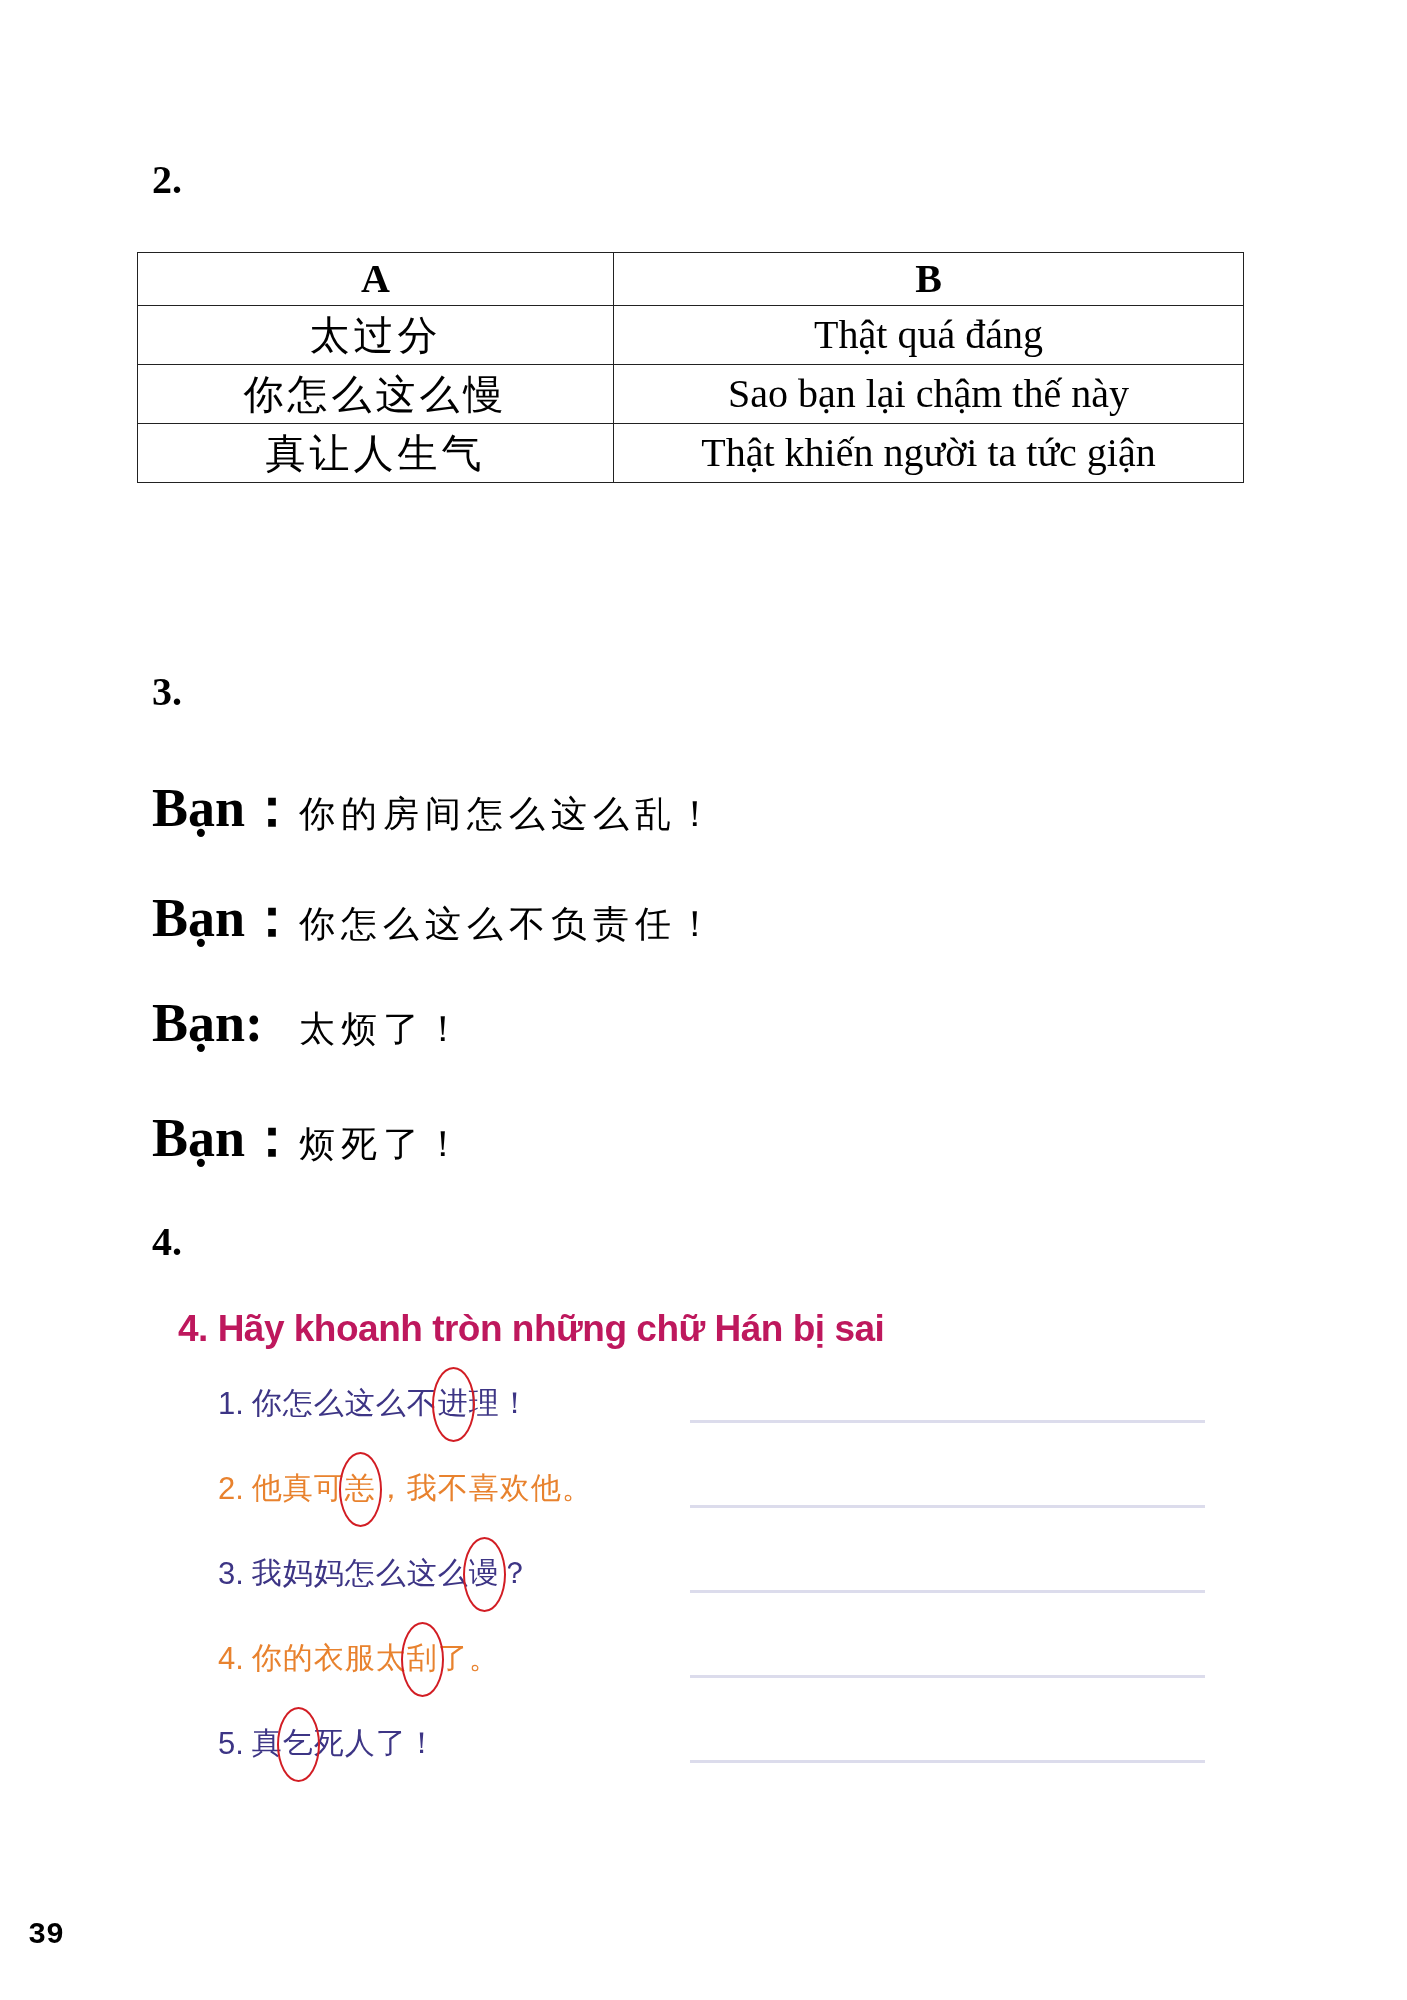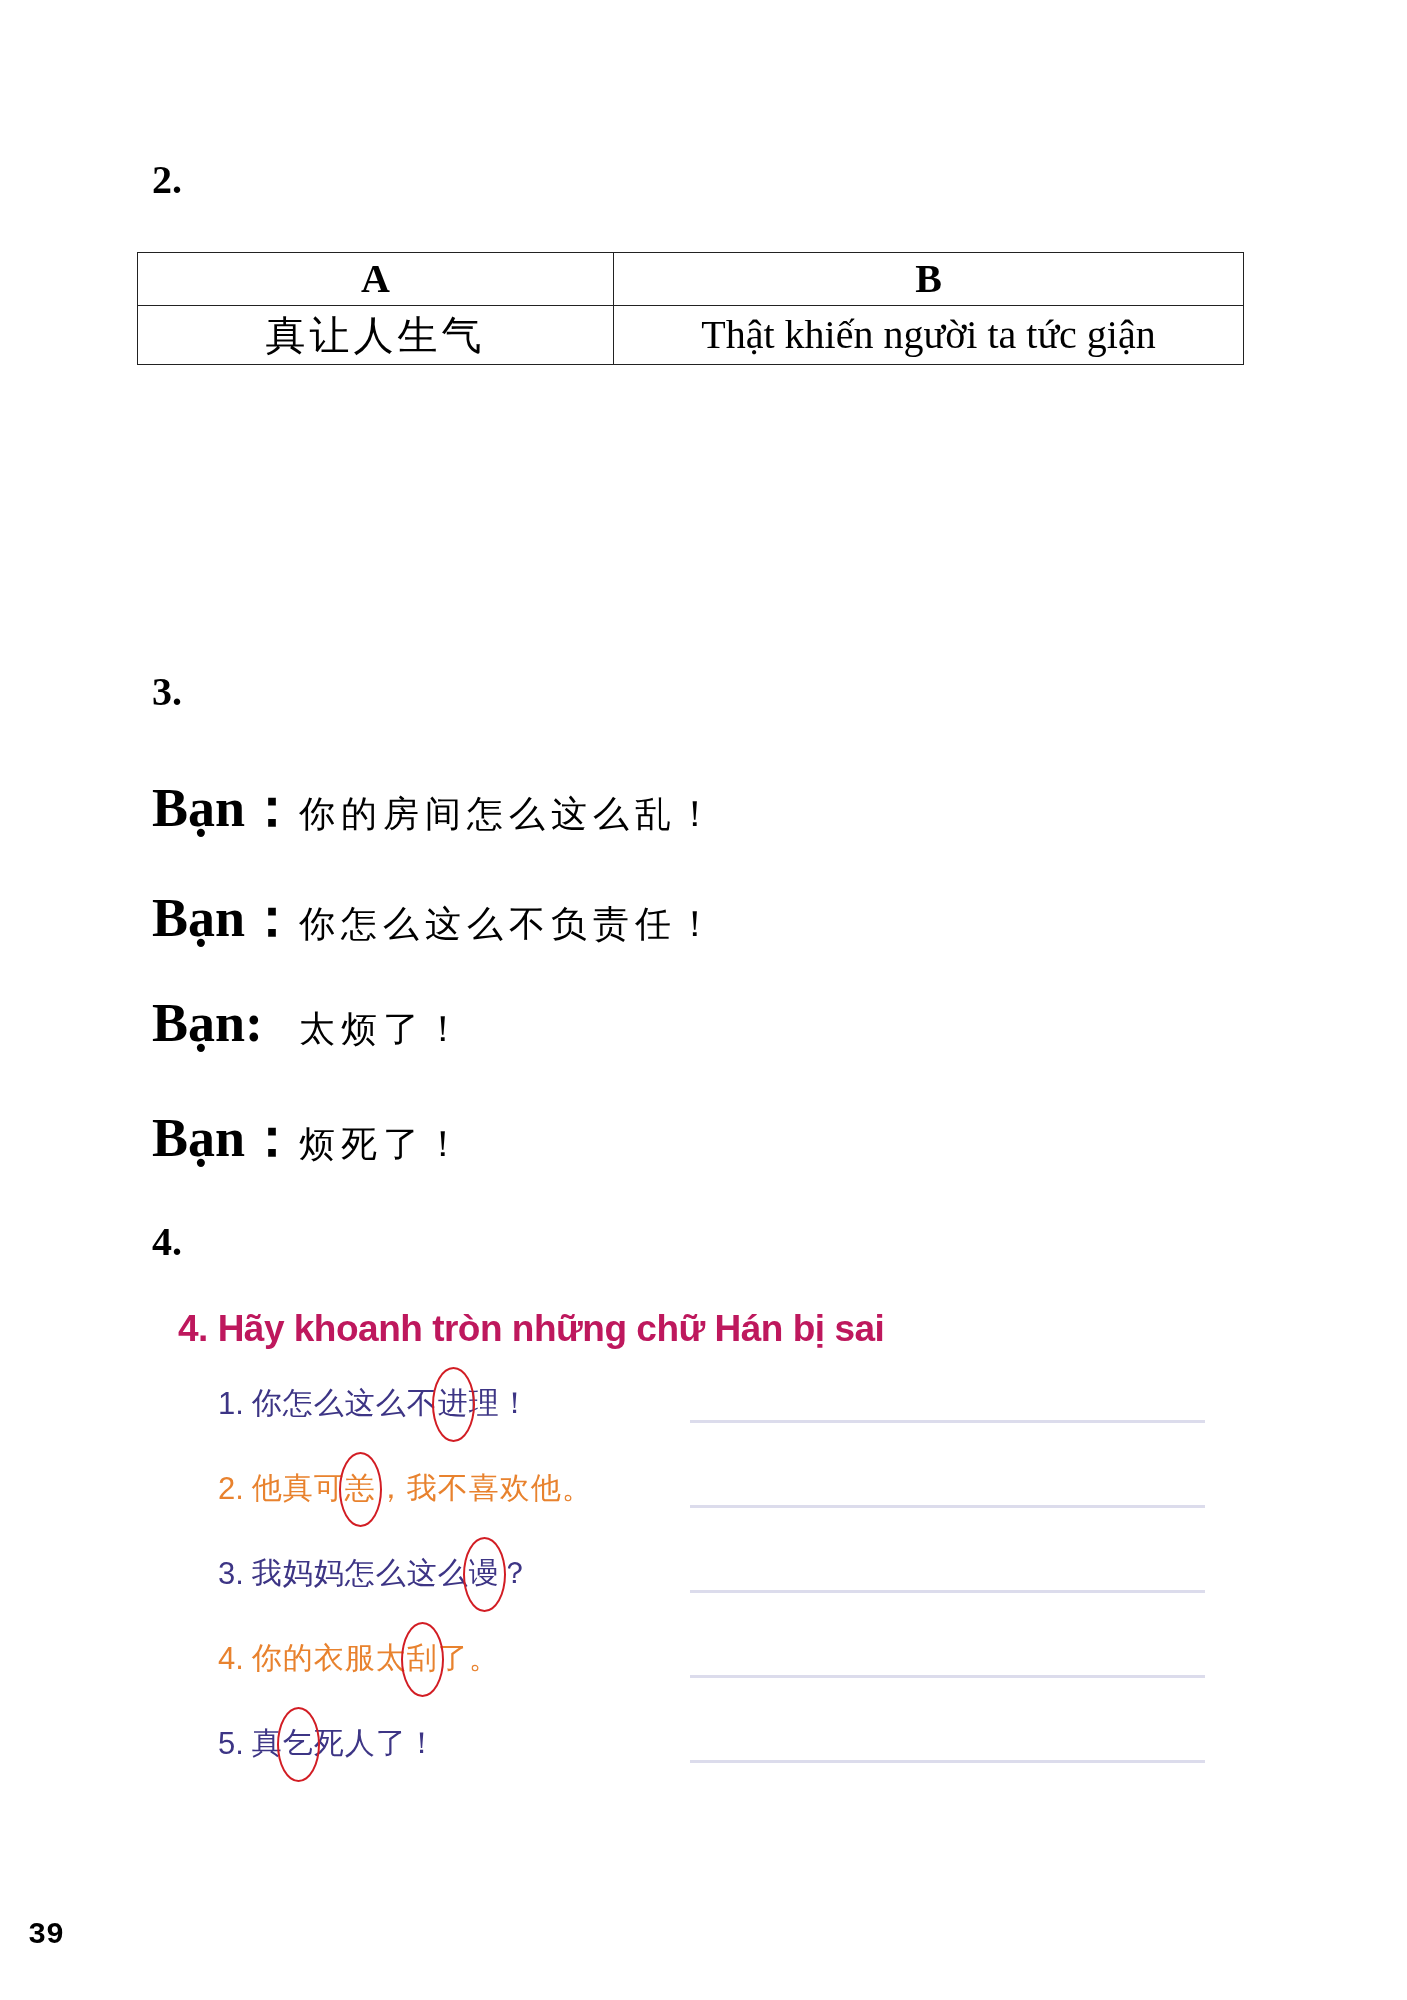--- a/index.html
+++ b/index.html
@@ -149,20 +149,28 @@
       <col class="b">
     </colgroup>
   <thead>
     <tr>
       <th>A</th>
       <th>B</th>
     </tr>
   </thead>
   <tbody>
     <tr>
+      <td class="cn">太过分</td>
+      <td class="vi">Thật quá đáng</td>
+    </tr>
+    <tr>
+      <td class="cn">你怎么这么慢</td>
+      <td class="vi">Sao bạn lại chậm thế này</td>
+    </tr>
+    <tr>
       <td class="cn">真让人生气</td>
       <td class="vi">Thật khiến người ta tức giận</td>
     </tr>
   </tbody>
 </table>
 
 <div class="abs section-num" style="left:152px; top:672px;">3.</div>
 
 <div class="dialogue-line" style="top:772px;">
   <span class="speaker">Bạn：</span>

